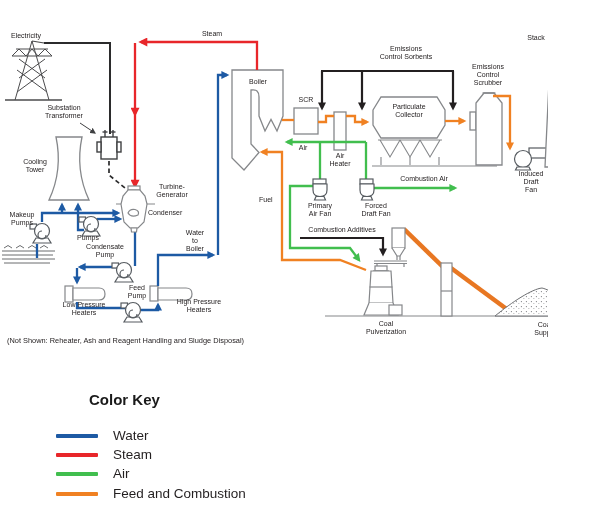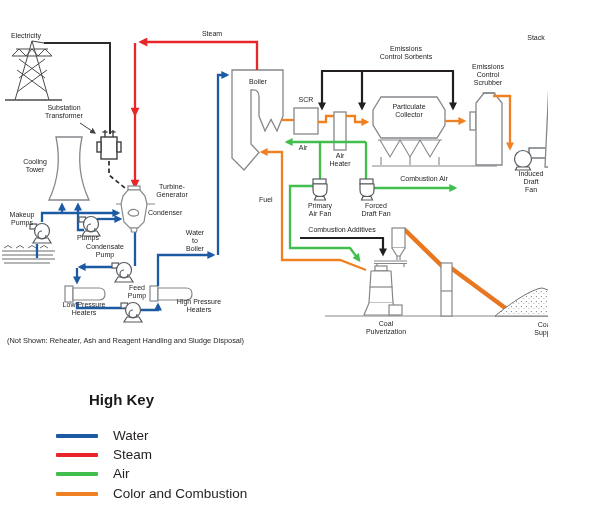--- a/index.html
+++ b/index.html
@@ -334,31 +334,31 @@
     <span>Coal</span>
       <span>Pulverization</span>
   </div>
   <div class="lb" style="left:520px;top:321px;width:50px;">
     <span>Coal</span>
       <span>Supply</span>
   </div>
 
   <div class="note" style="left:7px;top:337px;">(Not Shown: Reheater, Ash and Reagent Handling and Sludge Disposal)</div>
 
-  <div class="key-title" style="left:89px;top:392px;">High Key</div>
+  <div class="key-title" style="left:89px;top:392px;">Color Key</div>
   <div class="key-row" style="left:56px;top:428px;">
     <span class="key-swatch" style="background: rgb(29, 90, 164);"></span>
     <span class="key-label">Water</span>
   </div>
   <div class="key-row" style="left:56px;top:447px;">
     <span class="key-swatch" style="background: rgb(232, 38, 42);"></span>
     <span class="key-label">Steam</span>
   </div>
   <div class="key-row" style="left:56px;top:466px;">
     <span class="key-swatch" style="background: rgb(65, 190, 78);"></span>
     <span class="key-label">Air</span>
   </div>
   <div class="key-row" style="left:56px;top:486px;">
     <span class="key-swatch" style="background: rgb(240, 129, 34);"></span>
-    <span class="key-label">Color and Combustion</span>
+    <span class="key-label">Feed and Combustion</span>
   </div>
 
 </div>
 
 </body></html>

